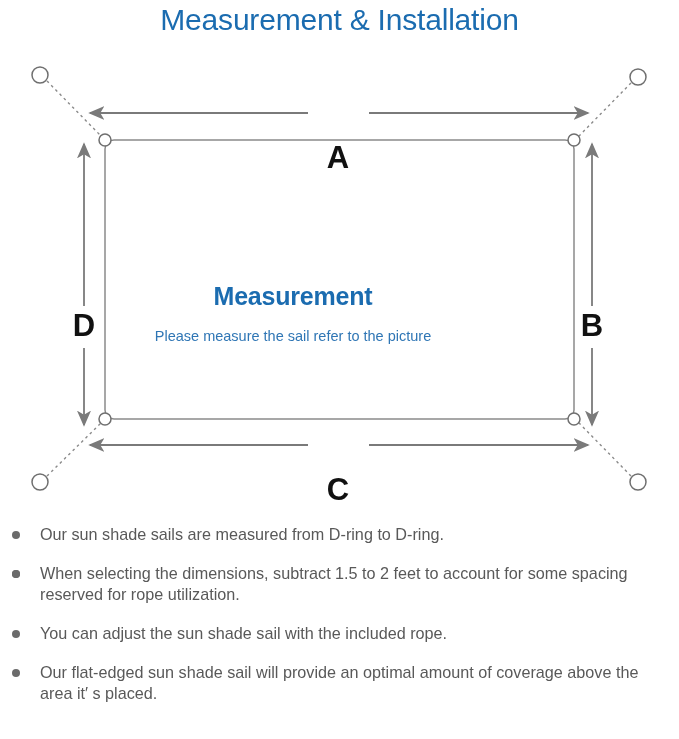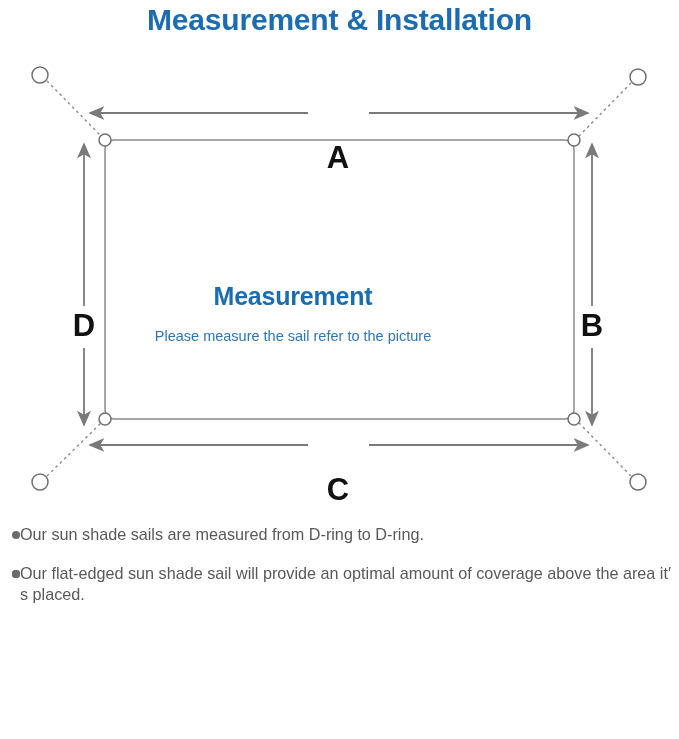--- a/index.html
+++ b/index.html
@@ -16,21 +16,21 @@
   }
 
   
   #title {
     position: absolute;
     top: 0px;
     left: 0;
     width: 679px;
     text-align: center;
     font-size: 30px;
-    font-weight: bold;
+    font-weight: normal;
     color: #1b6cb0;
     letter-spacing: -0.2px;
     line-height: 40px;
     white-space: nowrap;
   }
 
   
   #diagram {
     position: absolute;
     top: 48px;
@@ -79,21 +79,21 @@
 
   
   #notes {
     position: absolute;
     left: 0;
     top: 524px;
     width: 679px;
   }
   .note-row {
     position: relative;
-    padding-left: 20px;
+    padding-left: 40px;
     padding-right: 6px;
     color: #595959;
     font-size: 16.2px;
     line-height: 21px;
     margin-bottom: 18px;
   }
   .note-row .dot {
     position: absolute;
     left: 12px;
     top: 7px;
@@ -175,18 +175,23 @@
 <div id="notes">
   <div class="note-row">
     <span class="dot"></span>
     <span>Our sun shade sails are measured from D-ring to D-ring.</span>
   </div>
   <div class="note-row">
     <span class="dot"></span>
   </div>
   <div class="note-row">
     <span class="dot"></span>
+    <span>When selecting the dimensions, subtract 1.5 to 2 feet to account for some spacing reserved for rope utilization.</span>
+  </div>
+  <div class="note-row">
+    <span class="dot"></span>
+    <span>You can adjust the sun shade sail with the included rope.</span>
   </div>
   <div class="note-row">
     <span class="dot"></span>
     <span>Our flat-edged sun shade sail will provide an optimal amount of coverage above the area it′ s placed.</span>
   </div>
 </div>
 
 </body></html>

